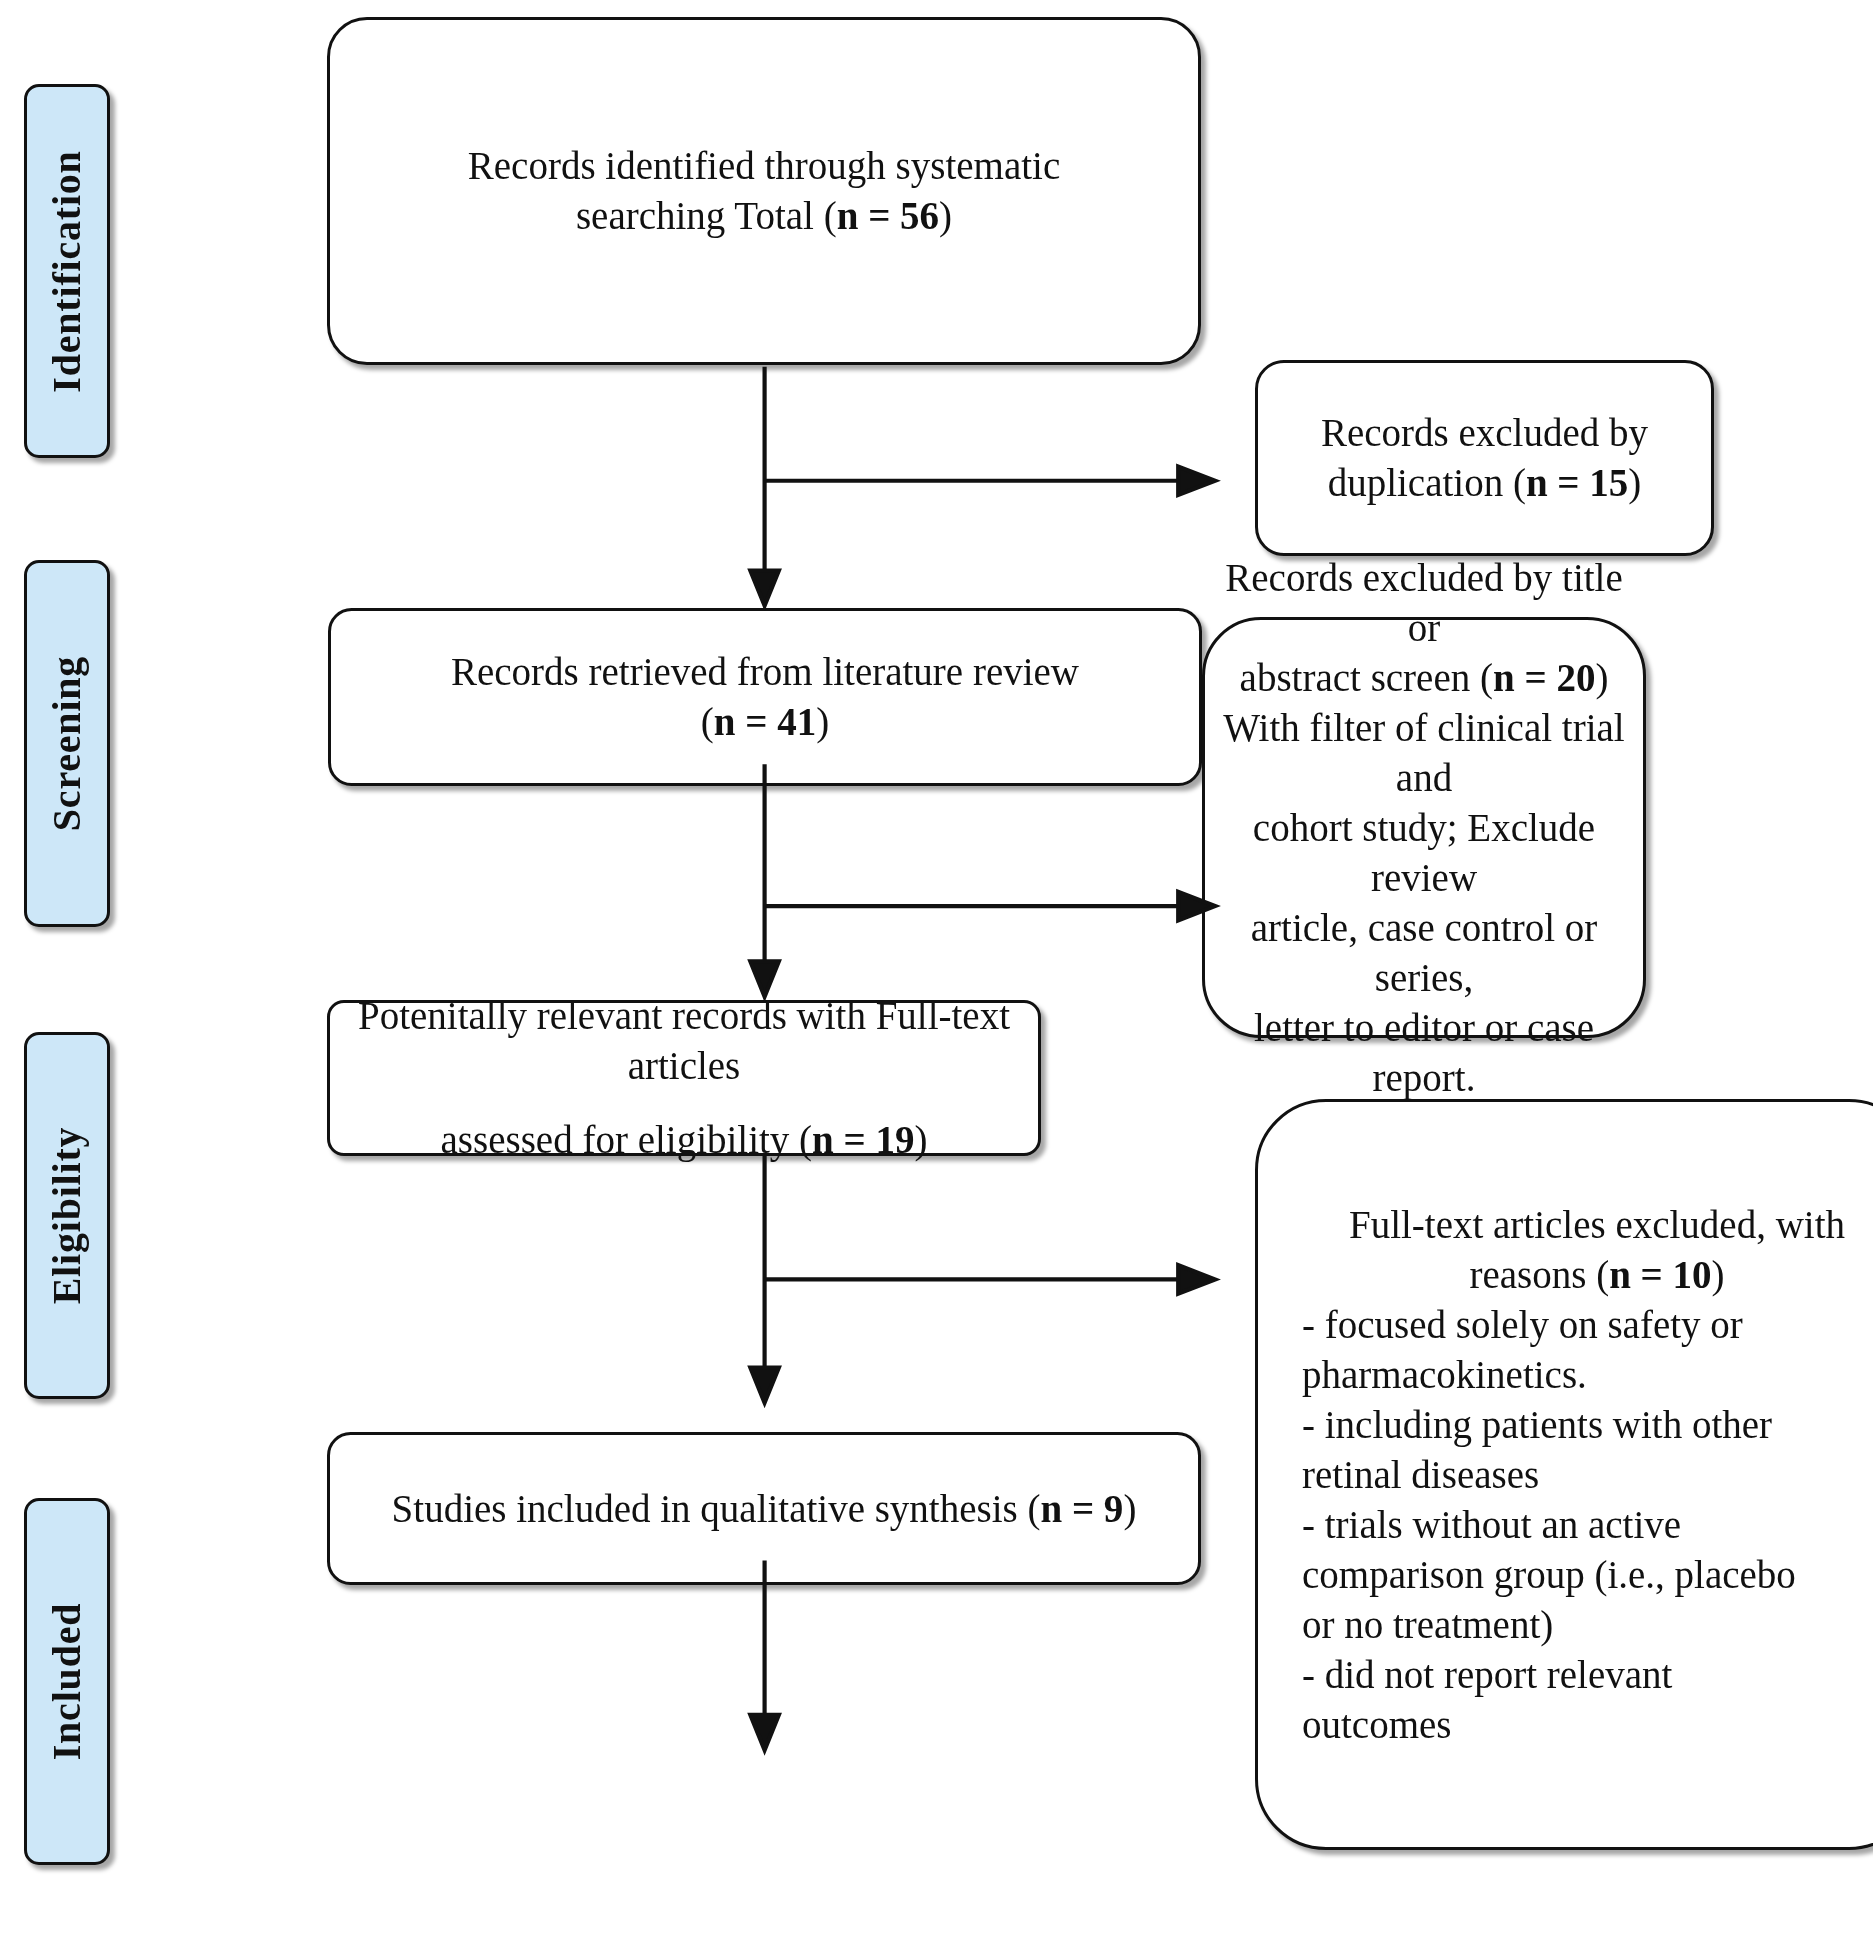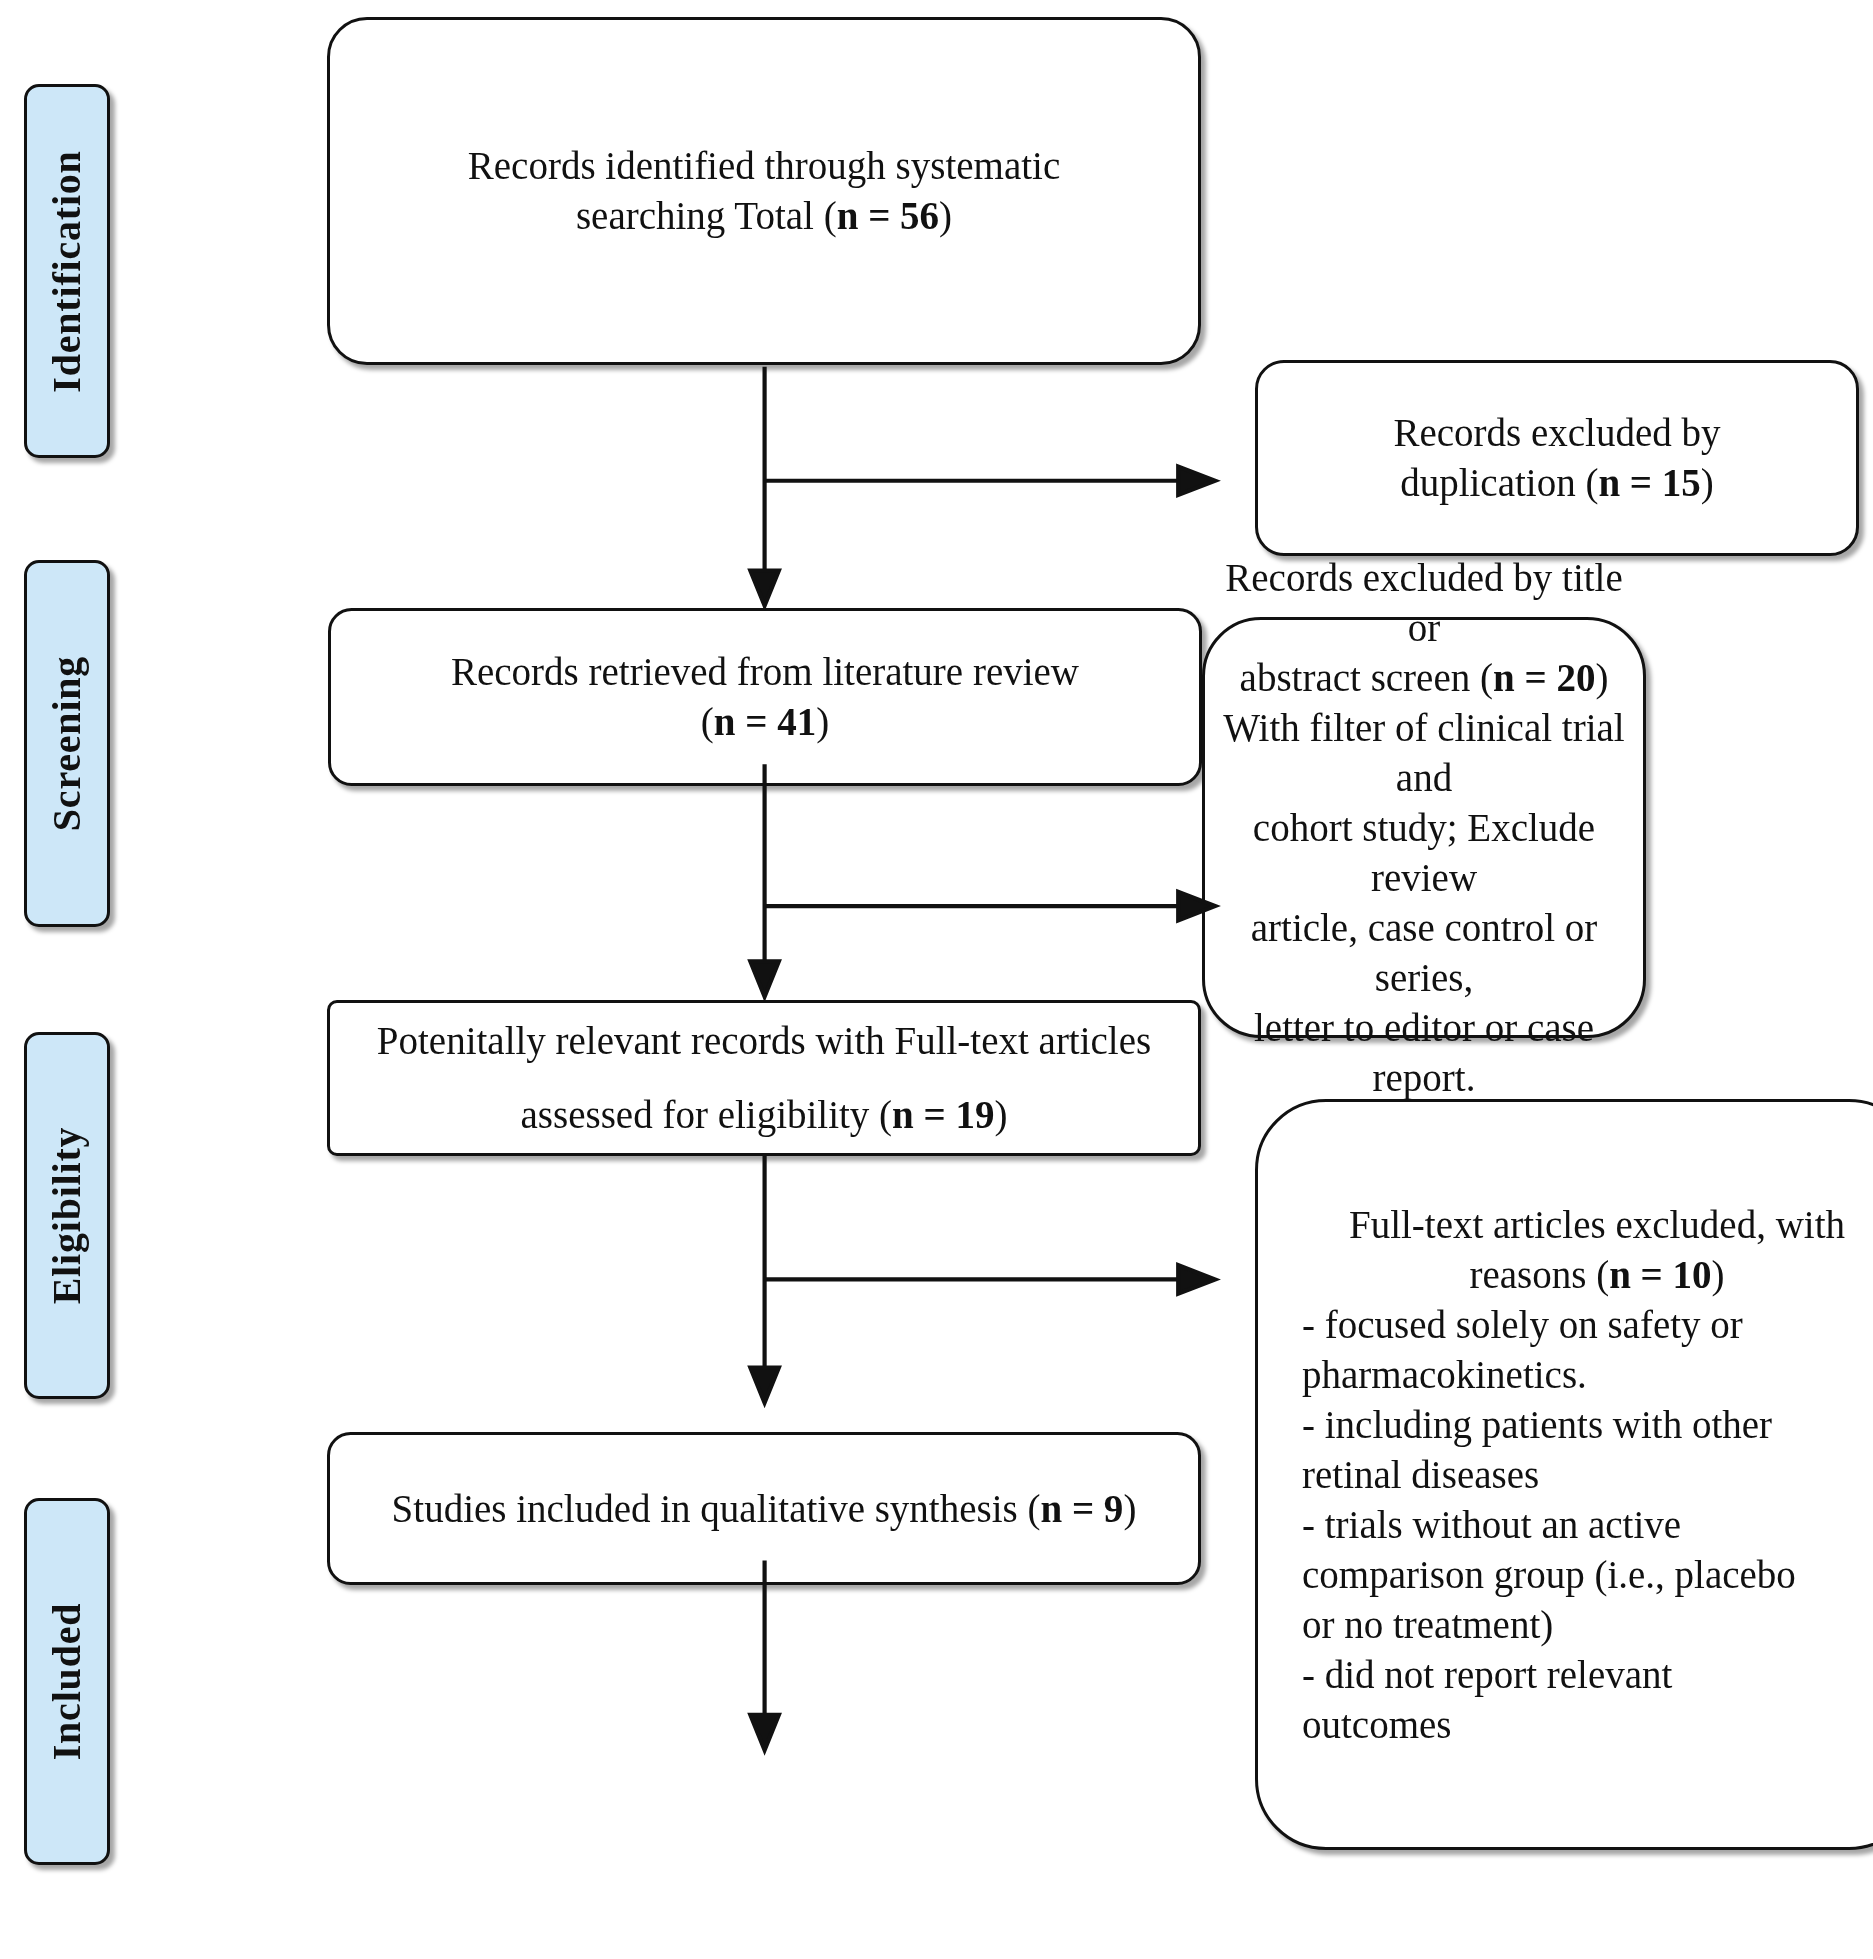--- a/index.html
+++ b/index.html
@@ -66,31 +66,31 @@
   <div class="box" style="left:327px;top:17px;width:874px;height:348px;border-radius:40px;">
       <div class="tline center"><span>Records identified through systematic</span></div>
       <div class="tline center"><span>searching Total (</span><span class="b">n = 56</span><span>)</span></div>
     </div>
 
   <div class="box" style="left:328px;top:608px;width:874px;height:178px;border-radius:23.5px;">
       <div class="tline center"><span>Records retrieved from literature review</span></div>
       <div class="tline center"><span>(</span><span class="b">n = 41</span><span>)</span></div>
     </div>
 
-  <div class="box" style="left:327px;top:1000px;width:874px;height:156px;border-radius:10px;gap:24px;">
+  <div class="box" style="left:327px;top:1000px;width:714px;height:156px;border-radius:17px;gap:24px;">
       <div class="tline center"><span>Potenitally relevant records with Full-text articles</span></div>
       <div class="tline center"><span>assessed for eligibility (</span><span class="b">n = 19</span><span>)</span></div>
     </div>
 
   <div class="box" style="left:327px;top:1408px;width:874px;height:153px;border-radius:23.5px;margin-top:24px;">
       <div class="tline center"><span>Studies included in qualitative synthesis (</span><span class="b">n = 9</span><span>)</span></div>
     </div>
 
 
-  <div class="box" style="left:1255px;top:360px;width:604px;height:196px;border-radius:29px;">
+  <div class="box" style="left:1255px;top:360px;width:459px;height:196px;border-radius:29px;">
       <div class="tline center"><span>Records excluded by</span></div>
       <div class="tline center"><span>duplication (</span><span class="b">n = 15</span><span>)</span></div>
     </div>
 
   <div class="box" style="left:1202px;top:617px;width:444px;height:421px;border-radius:59px;">
       <div class="tline center"><span>Records excluded by title or</span></div>
       <div class="tline center"><span>abstract screen (</span><span class="b">n = 20</span><span>)</span></div>
       <div class="tline center"><span>With filter of clinical trial and</span></div>
       <div class="tline center"><span>cohort study; Exclude review</span></div>
       <div class="tline center"><span>article, case control or series,</span></div>

